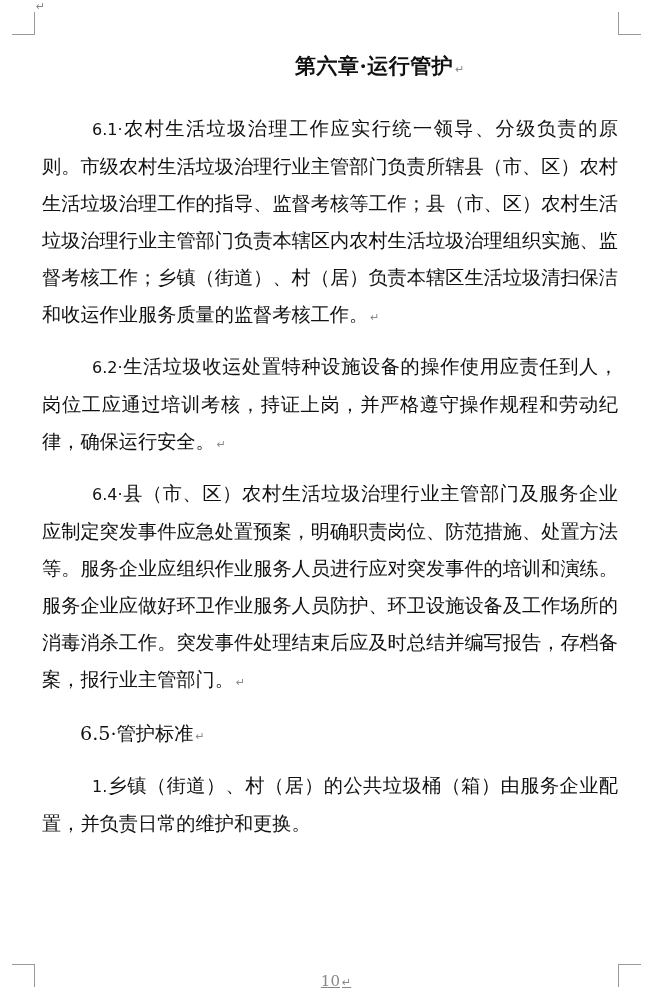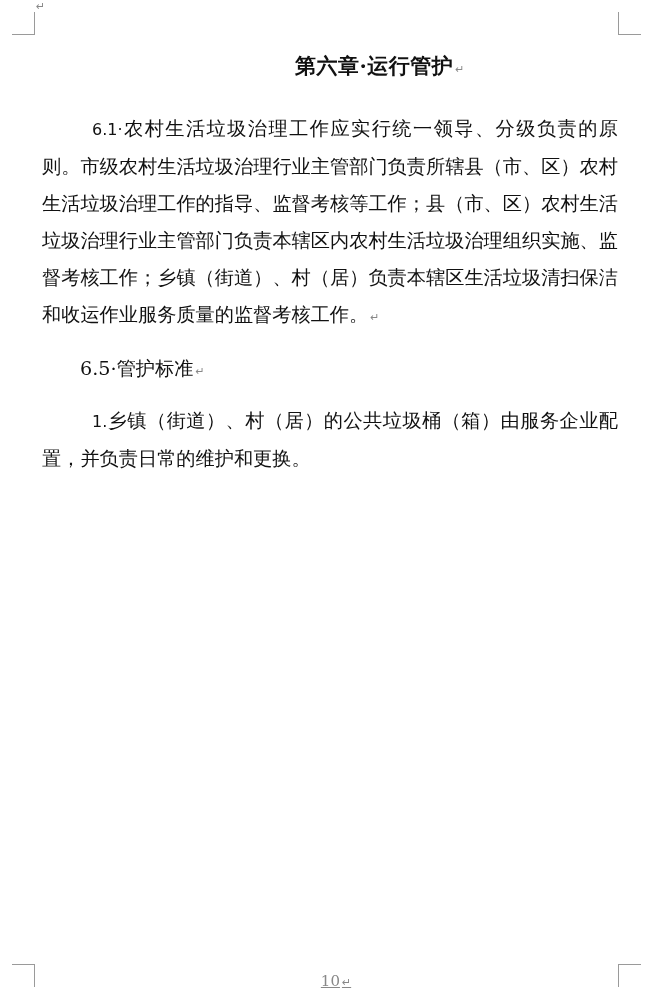--- a/index.html
+++ b/index.html
@@ -26,17 +26,19 @@
 <div class="corner c-tl"></div>
 <div class="corner c-tr"></div>
 <div class="corner c-bl"></div>
 <div class="corner c-br"></div>
 <span class="pm top-mark">↵</span>
 
 <div class="title"><span>第六章·运行管护</span><span class="pm">↵</span></div>
 
 <div class="body-text">
   <p class="para"><span class="num">6.1·</span><span>农村生活垃圾治理工作应实行统一领导、分级负责的原则。市级农村生活垃圾治理行业主管部门负责所辖县（市、区）农村生活垃圾治理工作的指导、监督考核等工作；县（市、区）农村生活垃圾治理行业主管部门负责本辖区内农村生活垃圾治理组织实施、监督考核工作；乡镇（街道）、村（居）负责本辖区生活垃圾清扫保洁和收运作业服务质量的监督考核工作。</span><span class="pm">↵</span></p>
+  <p class="para"><span class="num">6.2·</span><span>生活垃圾收运处置特种设施设备的操作使用应责任到人，岗位工应通过培训考核，持证上岗，并严格遵守操作规程和劳动纪律，确保运行安全。</span><span class="pm">↵</span></p>
+  <p class="para"><span class="num">6.4·</span><span>县（市、区）农村生活垃圾治理行业主管部门及服务企业应制定突发事件应急处置预案，明确职责岗位、防范措施、处置方法等。服务企业应组织作业服务人员进行应对突发事件的培训和演练。服务企业应做好环卫作业服务人员防护、环卫设施设备及工作场所的消毒消杀工作。突发事件处理结束后应及时总结并编写报告，存档备案，报行业主管部门。</span><span class="pm">↵</span></p>
   <p class="heading-para"><span class="num">6.5·</span><span>管护标准</span><span class="pm">↵</span></p>
   <p class="para"><span class="num">1.</span><span>乡镇（街道）、村（居）的公共垃圾桶（箱）由服务企业配置，并负责日常的维护和更换。</span></p>
 </div>
 
 <div class="footer"><span>10</span><span class="pm">↵</span></div>
 
 </body></html>

